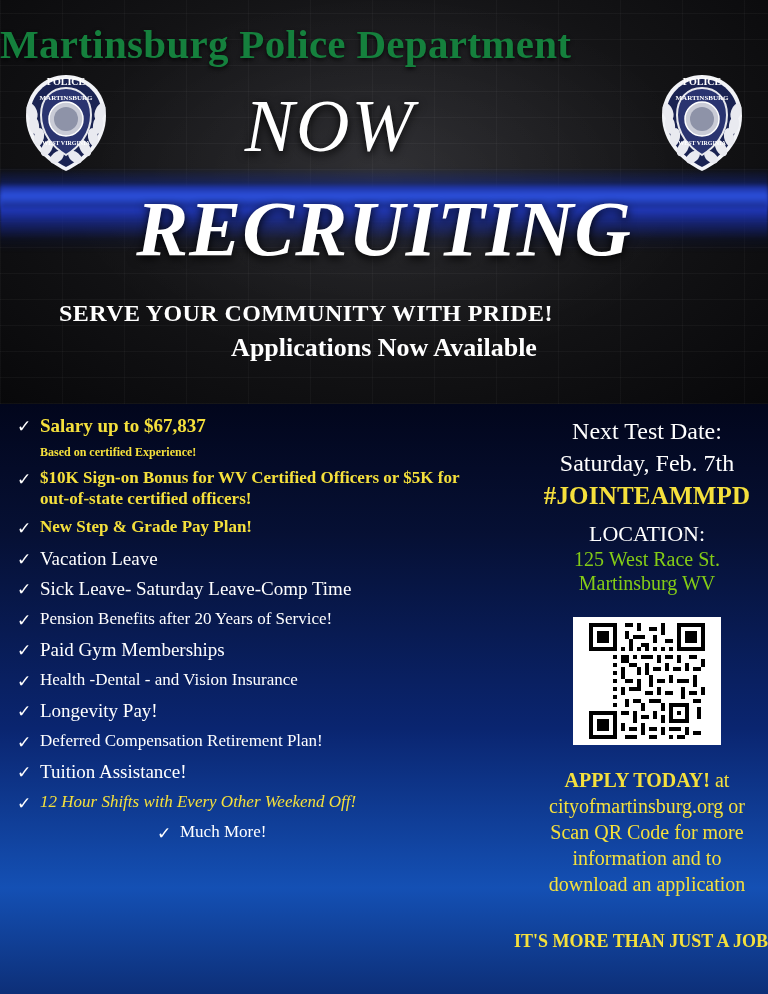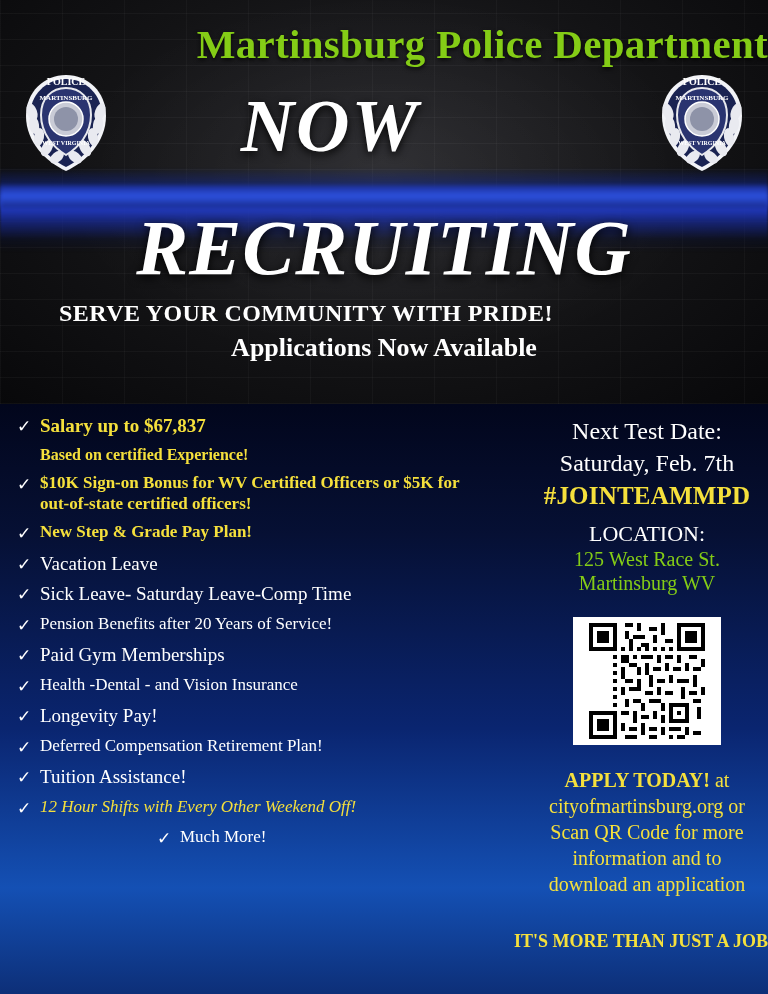--- a/index.html
+++ b/index.html
@@ -67,47 +67,47 @@
     opacity: 0.9;
     filter: blur(2px);
     z-index: 2;
   }
 
   .dept-title {
     position: absolute;
     left: 0;
     top: 20px;
     width: 768px;
-    text-align: right;
-    color: #84cc16;
+    text-align: left;
+    color: #15803d;
     font-size: 41px;
     font-weight: bold;
     letter-spacing: 0.3px;
     z-index: 6;
     text-shadow: 0 2px 4px rgba(0,0,0,0.8);
   }
 
   .now-word {
     position: absolute;
     left: 0;
     top: 84px;
     width: 660px;
     text-align: center;
     color: #ffffff;
     font-size: 74px;
     font-style: italic;
-    font-weight: bold;
+    font-weight: normal;
     letter-spacing: 2px;
     z-index: 6;
     text-shadow: 0 3px 8px rgba(0,0,0,0.9);
   }
   .recruiting-word {
     position: absolute;
     left: 0;
-    top: 203px;
+    top: 184px;
     width: 768px;
     text-align: center;
     color: #ffffff;
     font-size: 78px;
     font-style: italic;
     font-weight: bold;
     letter-spacing: 1px;
     z-index: 6;
     text-shadow: 0 3px 10px rgba(0,0,0,0.95);
   }
@@ -192,21 +192,21 @@
     line-height: 1.25;
   }
   .benefit-row.highlight .benefit-text {
     color: #f5e03c;
     font-weight: bold;
     font-size: 19px;
   }
   .benefit-row.sub .benefit-text {
     color: #f5e03c;
     font-weight: bold;
-    font-size: 16px;
+    font-size: 12px;
   }
   .benefit-row.yellow .benefit-text {
     color: #f5e03c;
     font-weight: bold;
     font-size: 17px;
   }
   .benefit-row.italic .benefit-text {
     font-style: italic;
     color: #f5e03c;
     font-size: 17px;

